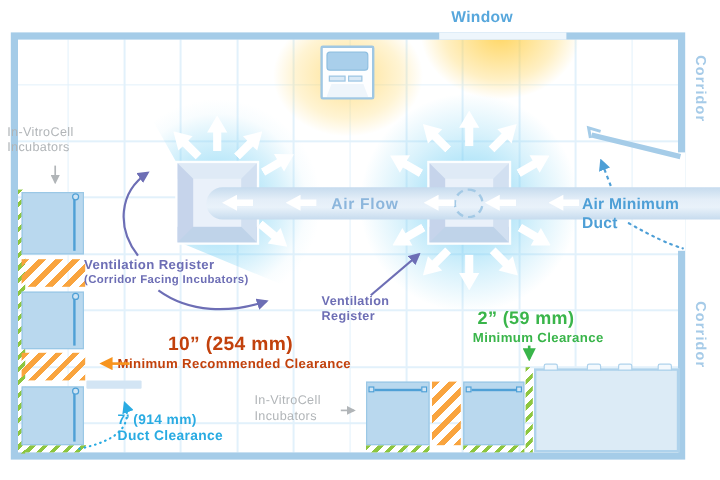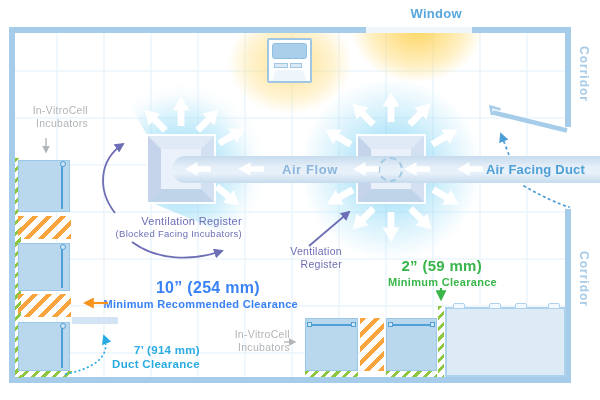--- a/index.html
+++ b/index.html
@@ -68,41 +68,41 @@
 
   .hatch-orange{background:repeating-linear-gradient(135deg,#f9a43e 0 4.5px, rgba(255,255,255,0) 4.5px 10px);}
   .hatch-green{background:repeating-linear-gradient(135deg,#8dc63f 0 3px, rgba(255,255,255,0) 3px 7.5px);}
 
   .door-bar{left:72px;top:317px;width:46px;height:7px;background:#d3e5f4;border-radius:1px;}
 
   .bigbox{left:445px;top:307px;width:121px;height:70px;background:#dcebf6;border:2px solid #aed2ec;}
   .bigbox .tab{position:absolute;top:-6px;width:12px;height:6px;background:#f4f9fd;border:1.5px solid #aed2ec;border-radius:2px 2px 0 0;}
 
   
-  .lbl{position:absolute;text-align:right;line-height:1.22;letter-spacing:.3px;}
+  .lbl{position:absolute;text-align:left;line-height:1.22;letter-spacing:.3px;}
   .lbl-window{left:376px;top:6px;width:86px;font-size:13px;font-weight:bold;color:#57a7dc;}
   .lbl-corridor{width:16px;color:#a6cbe8;font-size:12px;font-weight:bold;letter-spacing:1px;
     writing-mode:vertical-rl;text-orientation:mixed;text-align:left;}
   .corr-top{left:575px;top:46px;height:80px;}
   .corr-bot{left:575px;top:251px;height:100px;}
   .lbl-gray{color:#b1b5b8;font-size:10.5px;}
   .inc-top{left:6px;top:104px;width:82px;}
   .inc-bot{left:212px;top:328px;width:78px;}
-  .lbl-purple{color:#6d6eb5;font-weight:normal;}
+  .lbl-purple{color:#6d6eb5;font-weight:bold;}
   .vent-blocked{left:70px;top:215px;width:172px;font-size:11px;}
   .vent-blocked .sub{font-size:9.5px;}
   .vent-right{left:268px;top:245px;width:74px;font-size:10.5px;}
   .lbl-airflow{left:276px;top:162px;width:62px;font-size:13px;font-weight:bold;color:#8cb6dc;letter-spacing:.6px;}
   .lbl-airsupply{left:485px;top:162px;width:100px;font-size:13px;font-weight:bold;color:#4e9fd6;letter-spacing:.2px;}
-  .lbl-orange{color:#3b82f6;font-weight:bold;}
+  .lbl-orange{color:#c2410c;font-weight:bold;}
   .c10-val{left:140px;top:278px;width:120px;font-size:16px;}
   .c10-cap{left:98px;top:298px;width:200px;font-size:11px;}
   .lbl-green{color:#39b54a;font-weight:bold;}
   .c2-val{left:398px;top:257px;width:84px;font-size:15px;}
-  .c2-cap{left:383px;top:276px;width:114px;font-size:11px;}
+  .c2-cap{left:394px;top:276px;width:114px;font-size:11px;}
   .lbl-cyan{left:98px;top:343px;width:102px;color:#29abe2;font-weight:bold;font-size:11.5px;}
 
   svg.overlay{position:absolute;left:0;top:0;width:600px;height:400px;pointer-events:none;}
 </style>
 </head>
 <body>
 
 <div id="stage">
 
   <div class="abs room-bg"></div>
@@ -202,29 +202,29 @@
     <div>In-VitroCell</div>
     <div>Incubators</div>
   </div>
   <div class="lbl lbl-gray inc-bot">
     <div>In-VitroCell</div>
     <div>Incubators</div>
   </div>
 
   <div class="lbl lbl-purple vent-blocked">
     <div>Ventilation Register</div>
-    <div class="sub">(Blocked Facing Incubators)</div>
+    <div class="sub">(Corridor Facing Incubators)</div>
   </div>
   <div class="lbl lbl-airflow">Air Flow</div>
 
   <div class="lbl lbl-purple vent-right">
     <div>Ventilation</div>
     <div>Register</div>
   </div>
-  <div class="lbl lbl-airsupply">Air Facing Duct</div>
+  <div class="lbl lbl-airsupply">Air Minimum Duct</div>
 
   <div class="lbl lbl-orange c10-val">10” (254 mm)</div>
   <div class="lbl lbl-orange c10-cap">Minimum Recommended Clearance</div>
 
   <div class="lbl lbl-green c2-val">2” (59 mm)</div>
   <div class="lbl lbl-green c2-cap">Minimum Clearance</div>
 
   <div class="lbl lbl-cyan">
     <div>7’ (914 mm)</div>
     <div>Duct Clearance</div>

